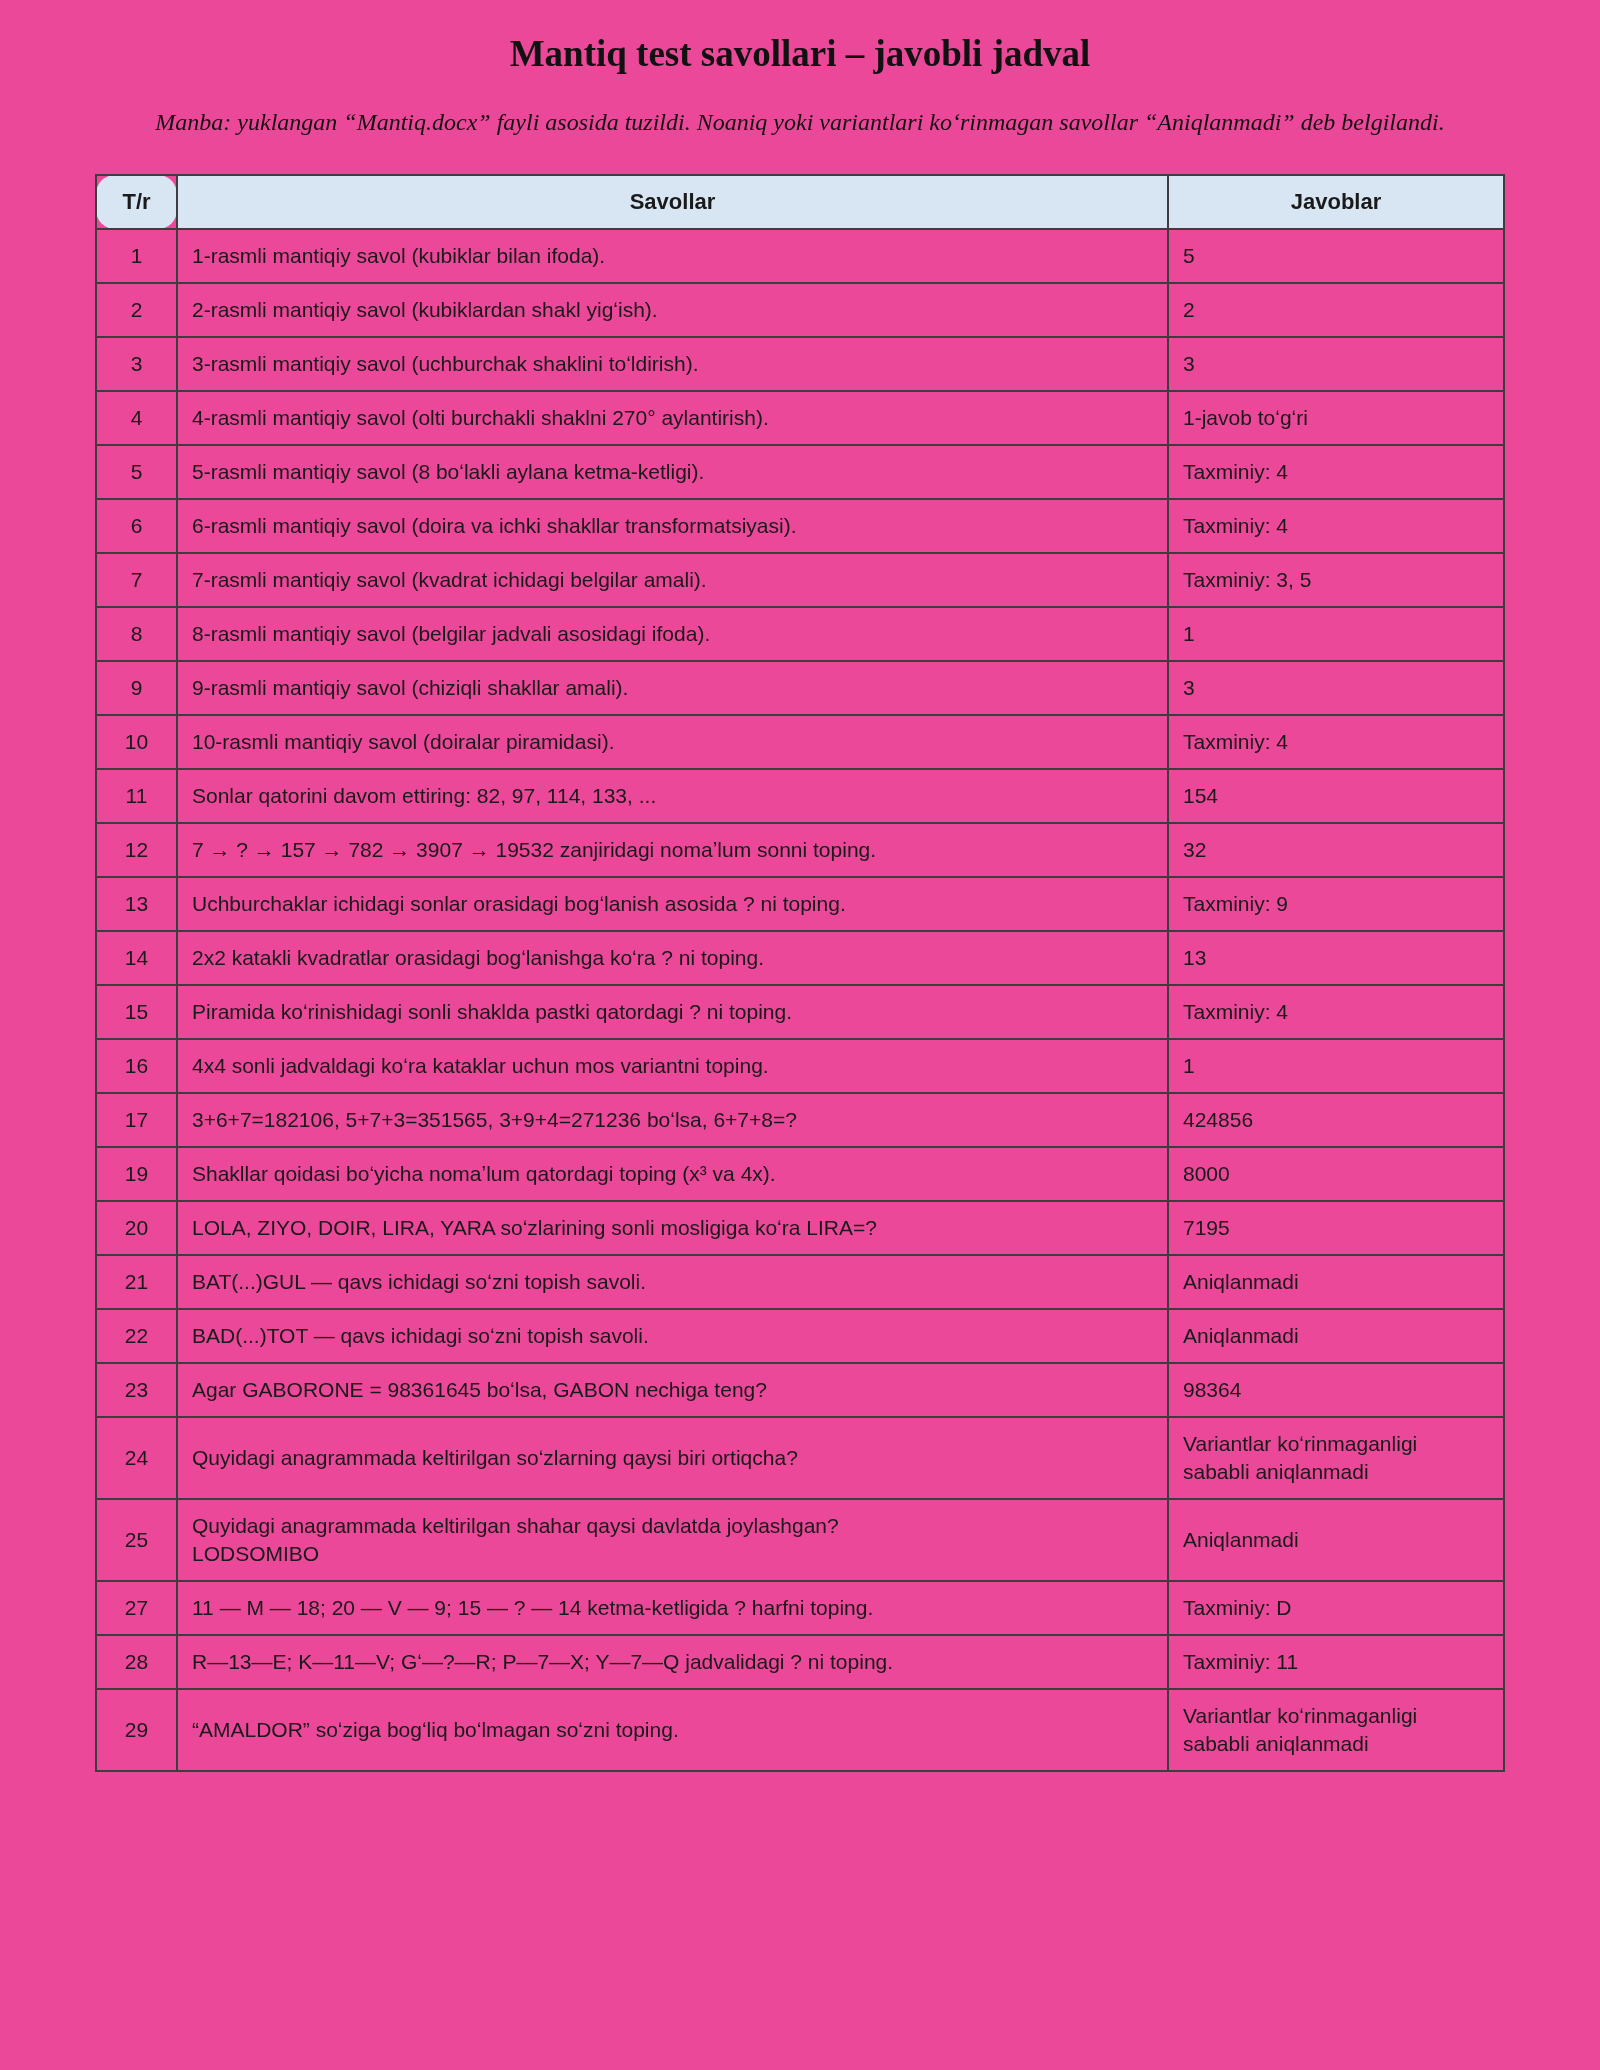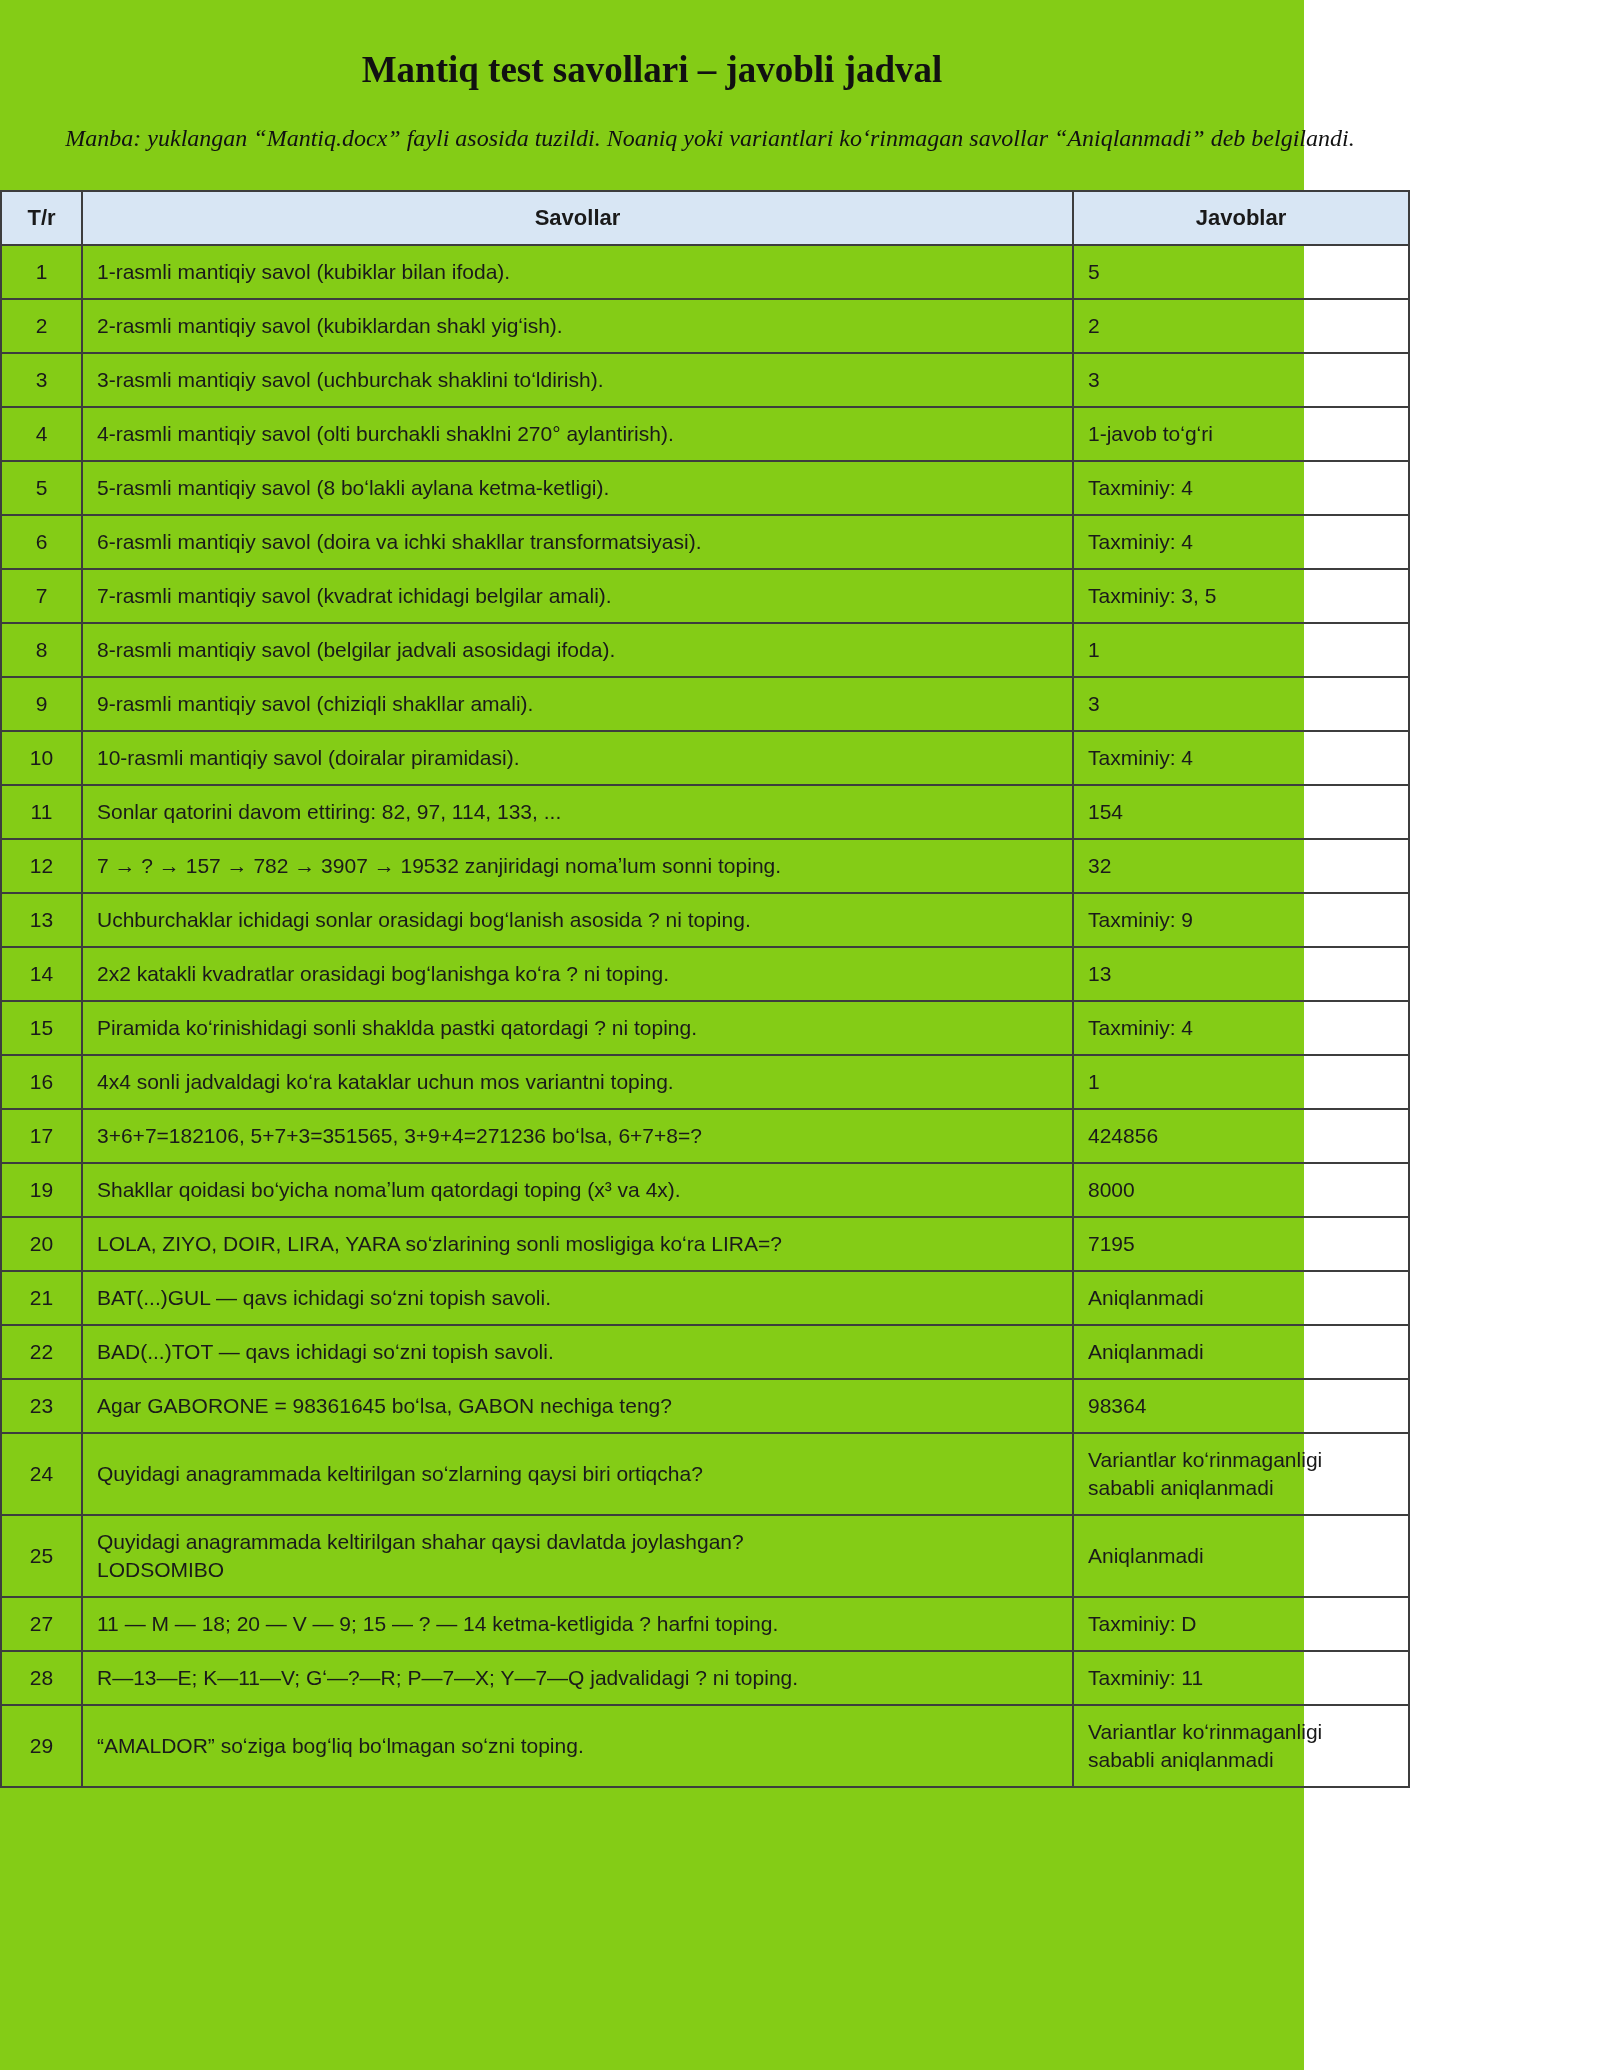--- a/index.html
+++ b/index.html
@@ -5,25 +5,25 @@
   html, body {
     margin: 0;
     padding: 0;
     background: #ffffff;
     width: 1600px;
     min-height: 2070px;
     font-family: "Liberation Sans", sans-serif;
     color: #1a1a1a;
   }
   .page {
-    width: 1304px;
+    width: 1600px;
     min-height: 2070px;
-    background: #84cc16;
+    background: #ec4899;
     box-sizing: border-box;
-    padding-top: 48px;
+    padding-top: 32px;
   }
   .doc-title {
     font-family: "Liberation Serif", serif;
     font-weight: bold;
     font-size: 37px;
     text-align: center;
     margin: 0 0 0 0;
     color: #111111;
   }
   .doc-subtitle {
@@ -53,21 +53,21 @@
     vertical-align: middle;
     box-sizing: border-box;
     overflow: hidden;
   }
   table.qa-table thead th {
     background: var(--header-bg, #d8e6f4);
     font-weight: bold;
     font-size: 22px;
     text-align: center;
   }
-  table.qa-table thead th.num-col { text-align: center; }
+  table.qa-table thead th.num-col { text-align: center; border-radius: 19px; }
   td.num-cell { text-align: center; }
   td.q-cell   { white-space: pre-line; }
   td.a-cell   { }
 </style>
 </head>
 <body>
 
 <div class="page">
 
   <h1 class="doc-title">Mantiq test savollari – javobli jadval</h1>

